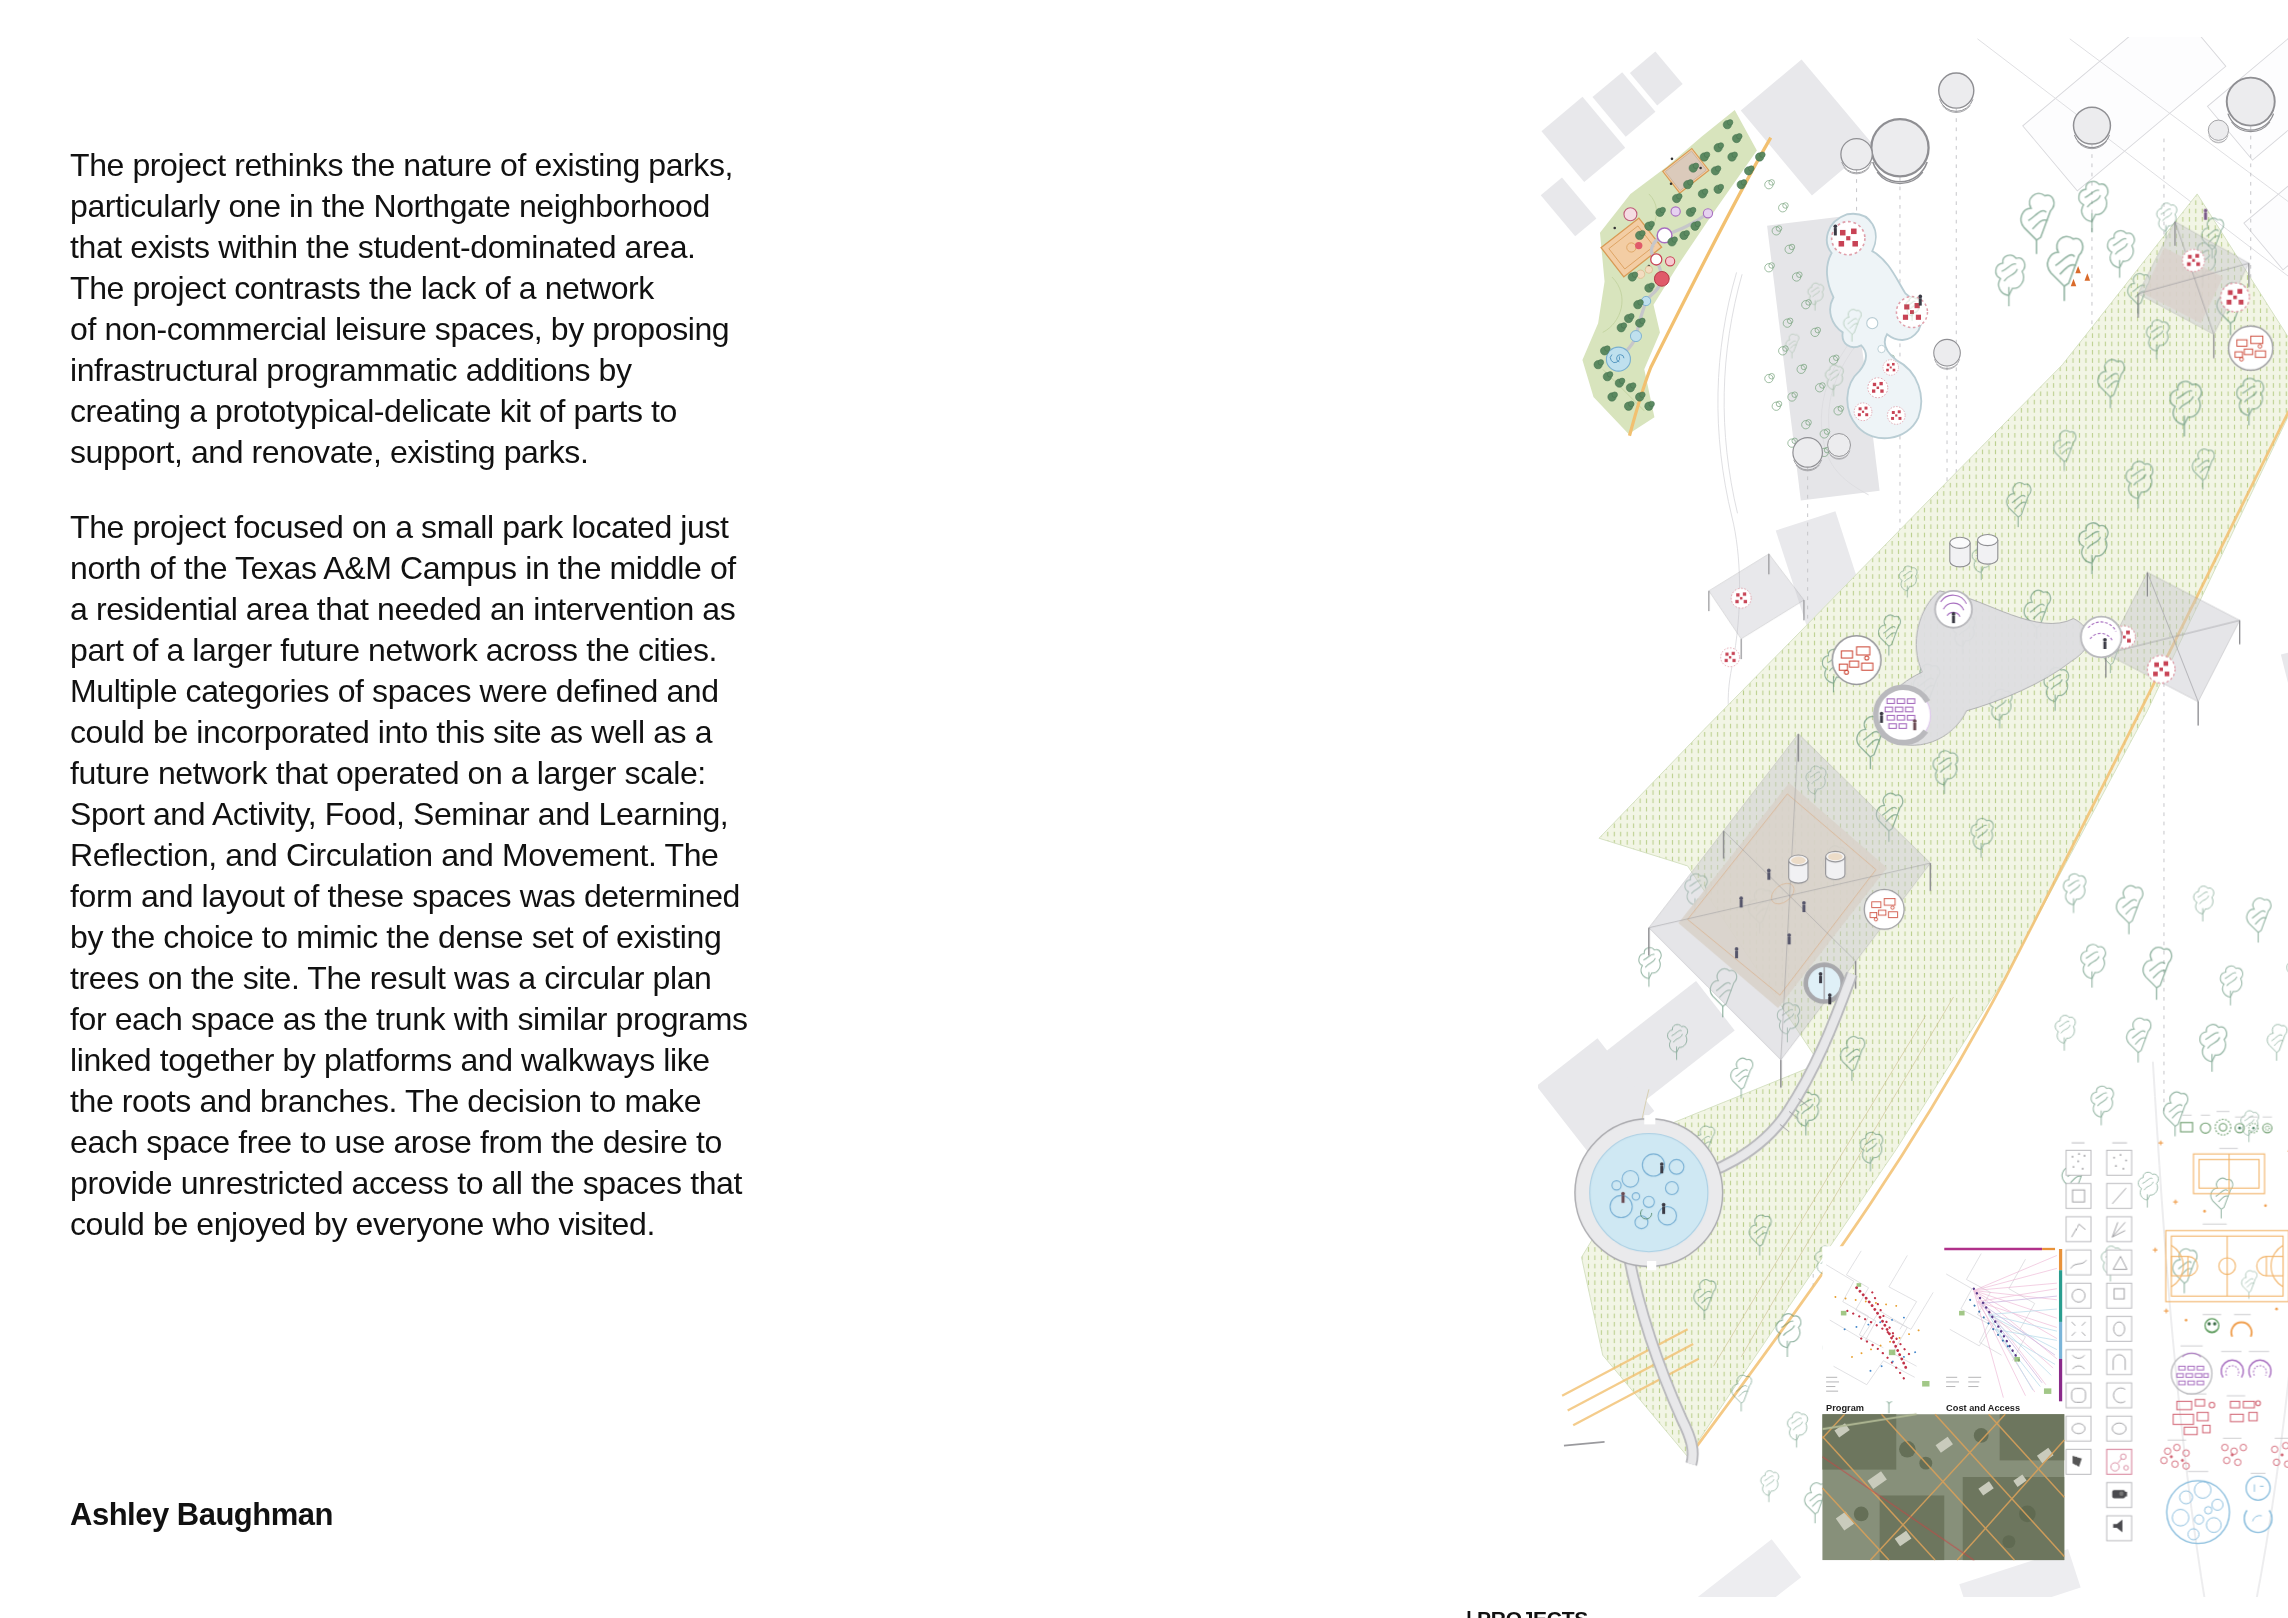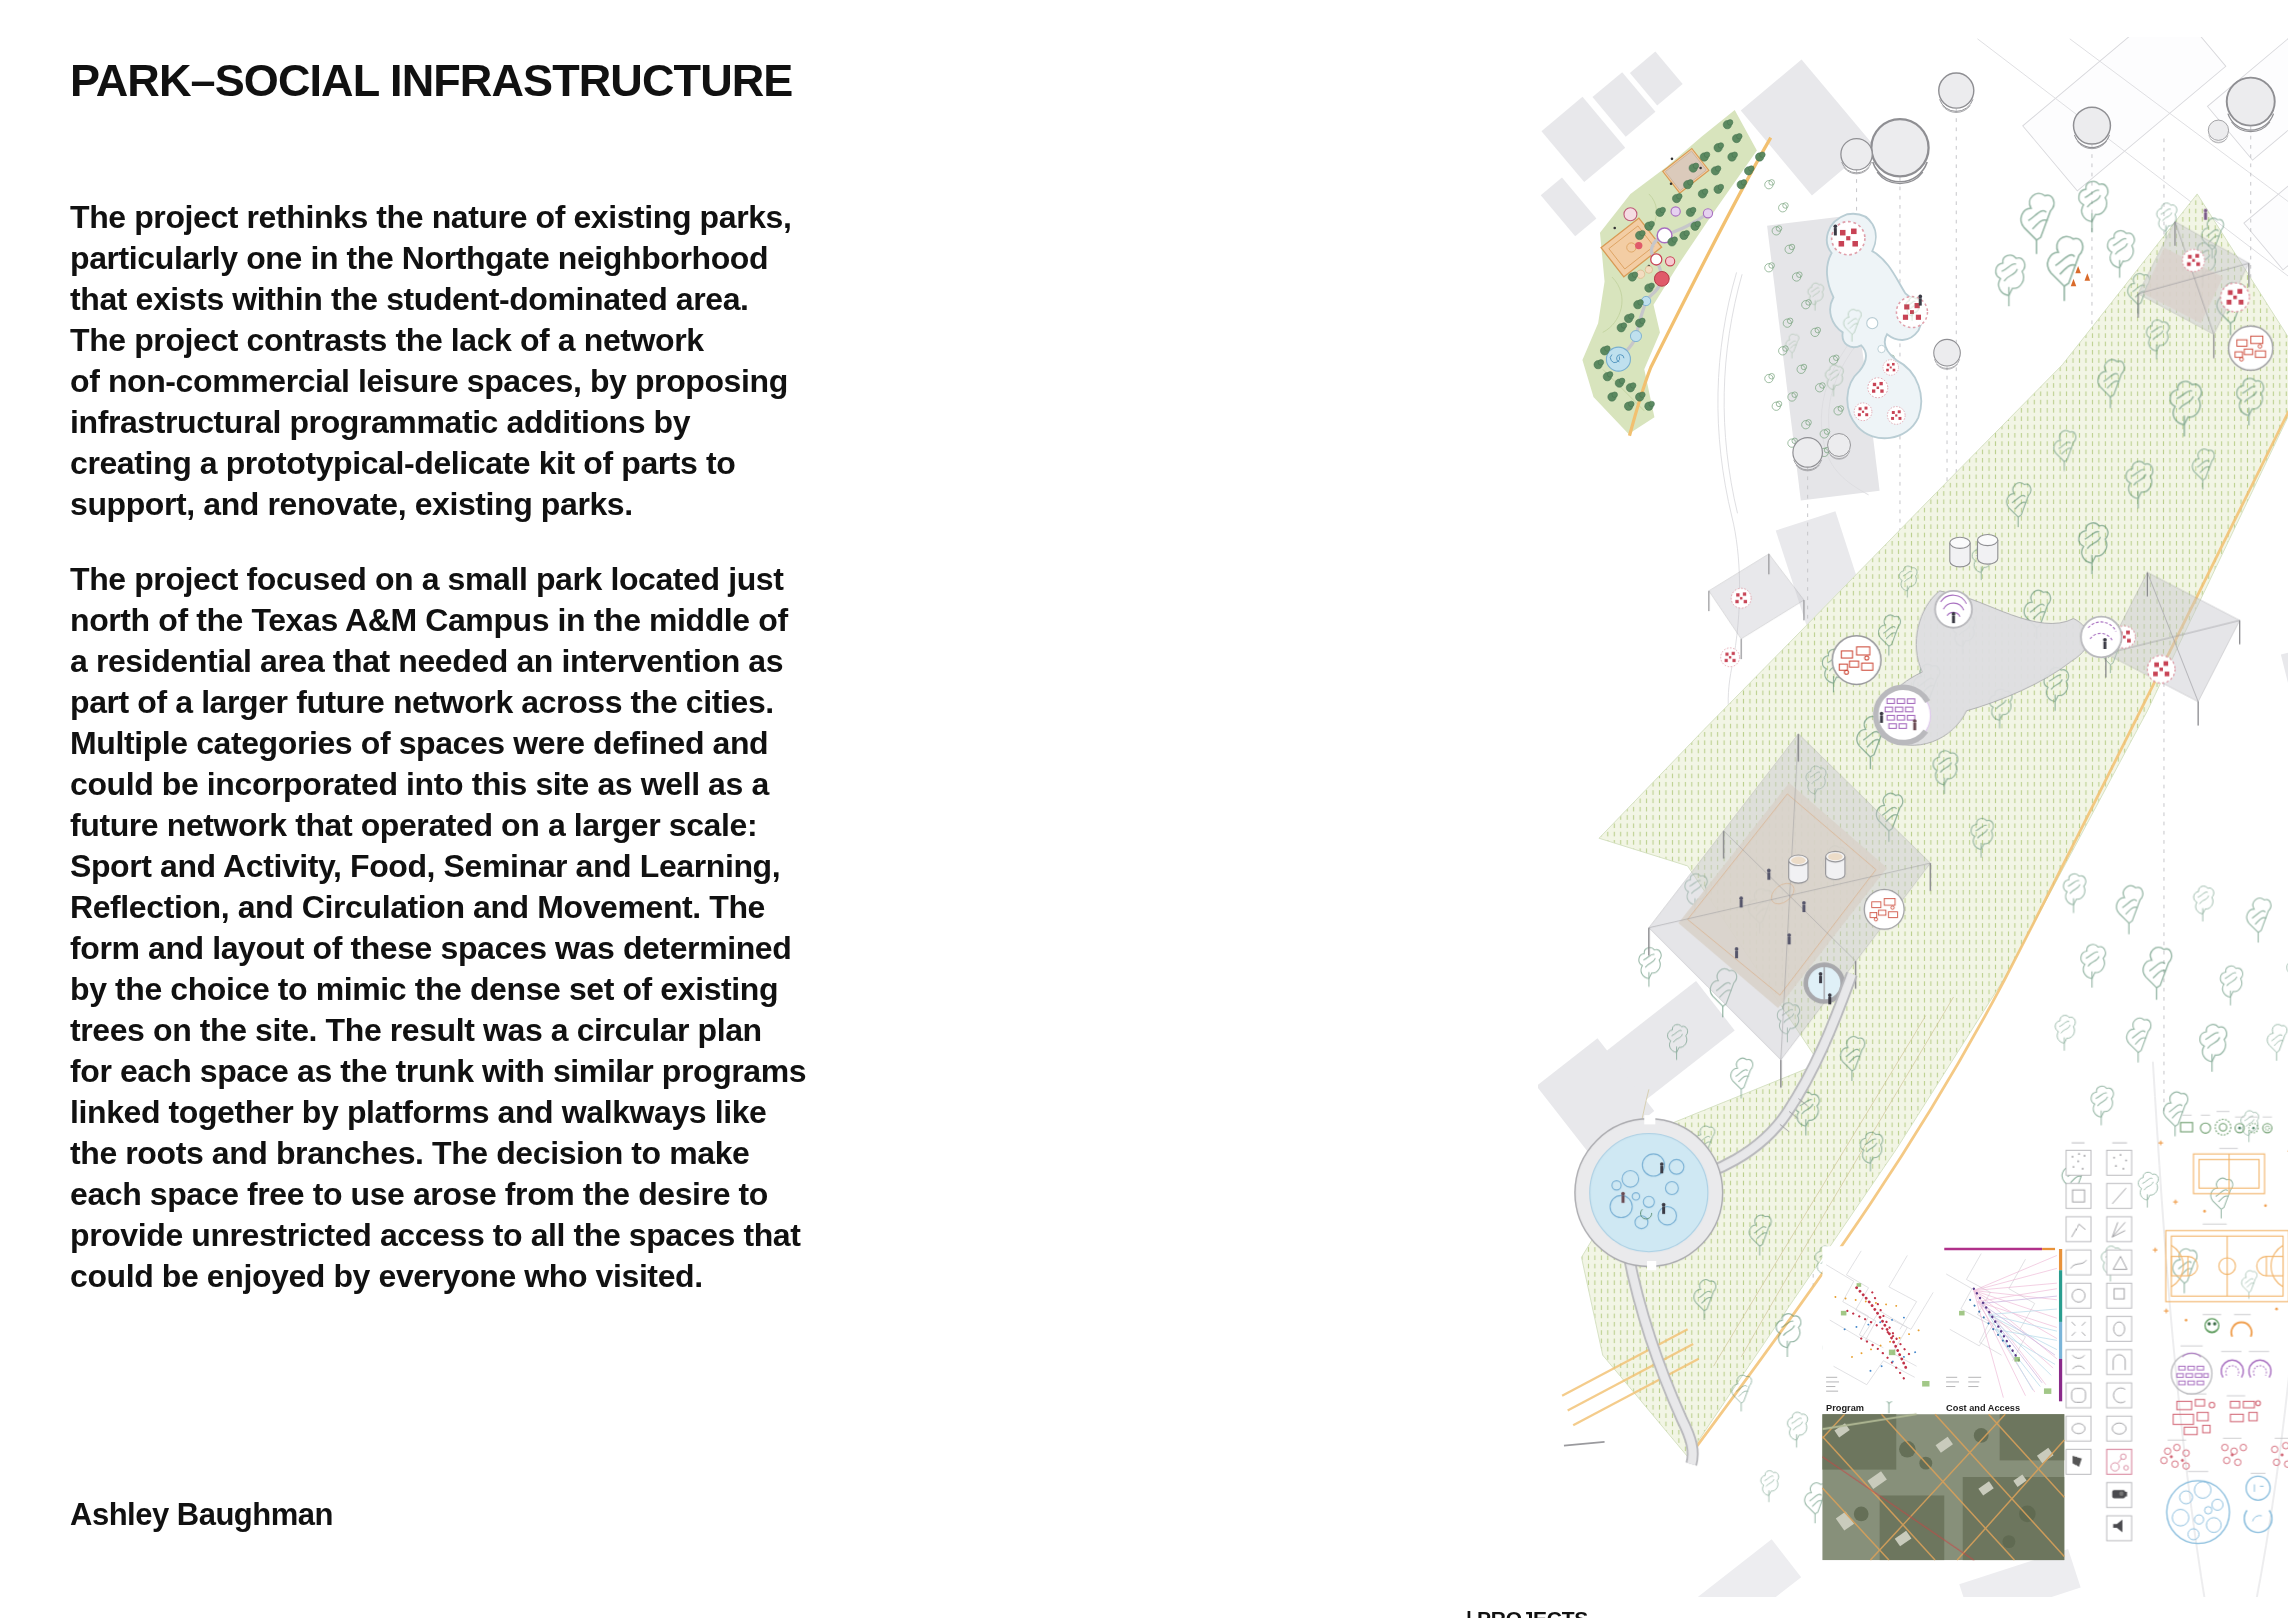--- a/index.html
+++ b/index.html
@@ -1,31 +1,30 @@
 <!DOCTYPE html>
 <html style="font-size:14.8px"><head>
 <meta charset="utf-8">
 <style>
   html,body{margin:0;padding:0;background:#ffffff;}
   body{width:2289px;height:1619px;position:relative;font-family:"Liberation Sans",sans-serif;color:#111;overflow:hidden;}
   .text-col{position:absolute;left:70px;top:55px;width:831px;}
   .title{font-size:45px;font-weight:bold;letter-spacing:-0.9px;margin:0 0 0 0;}
-  .para{font-size:32px;line-height:41px;font-weight:bold;white-space:pre-line;letter-spacing:-0.4px;margin:0;}
+  .para{font-size:32px;line-height:41px;font-weight:normal;white-space:pre-line;letter-spacing:-0.4px;margin:0;}
   .para1{margin-top:90px;}
   .para2{margin-top:34px;}
   .author{position:absolute;left:70px;top:1497px;font-size:31px;font-weight:bold;letter-spacing:-0.5px;}
   .footer{position:absolute;left:1466px;top:1607px;font-size:21px;font-weight:bold;letter-spacing:-0.3px;text-align:right;}
   .drawing{position:absolute;left:1538px;top:37px;width:831px;height:1560px;}
   svg text.cap{font-family:"Liberation Sans",sans-serif;font-size:10px;font-weight:bold;fill:#222;}
 </style>
 </head>
 <body>
 
 <div class="text-col">
-  <h1 class="title">PARK–SOCIAL INFRASTRUCTURE</h1>
   <p class="para para1">The project rethinks the nature of existing parks,
 particularly one in the Northgate neighborhood
 that exists within the student-dominated area.
 The project contrasts the lack of a network
 of non-commercial leisure spaces, by proposing
 infrastructural programmatic additions by
 creating a prototypical-delicate kit of parts to
 support, and renovate, existing parks.</p>
   <p class="para para2">The project focused on a small park located just
 north of the Texas A&amp;M Campus in the middle of

